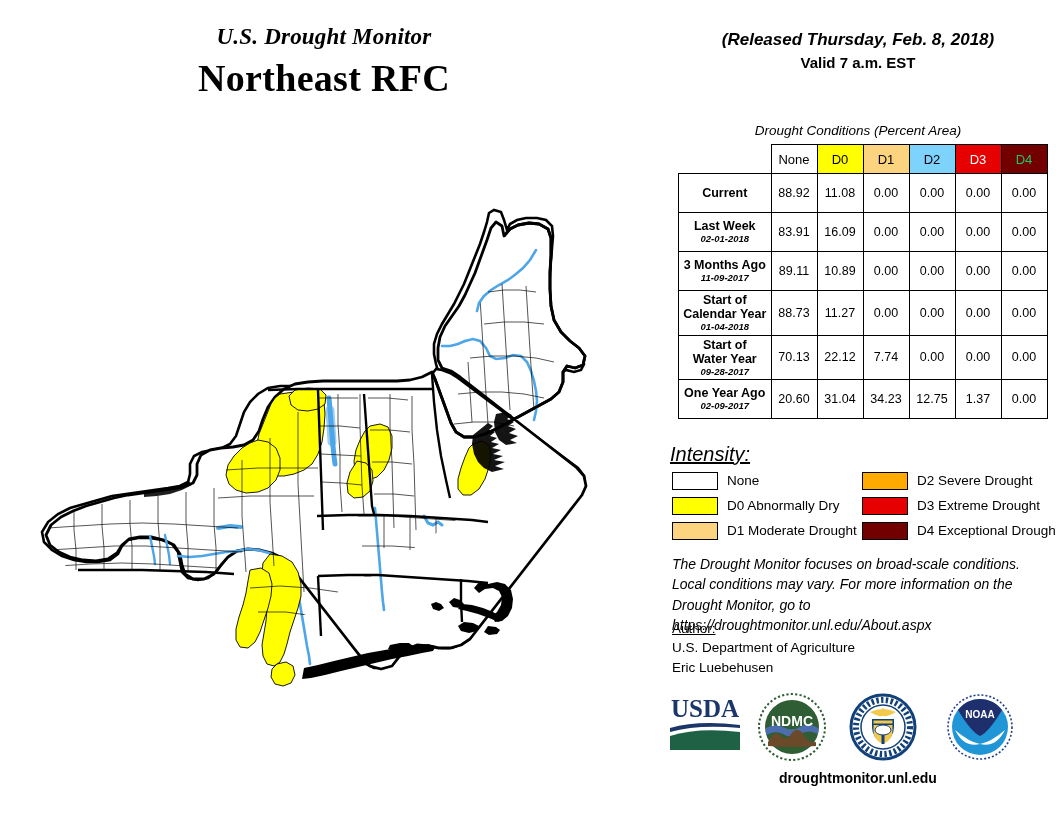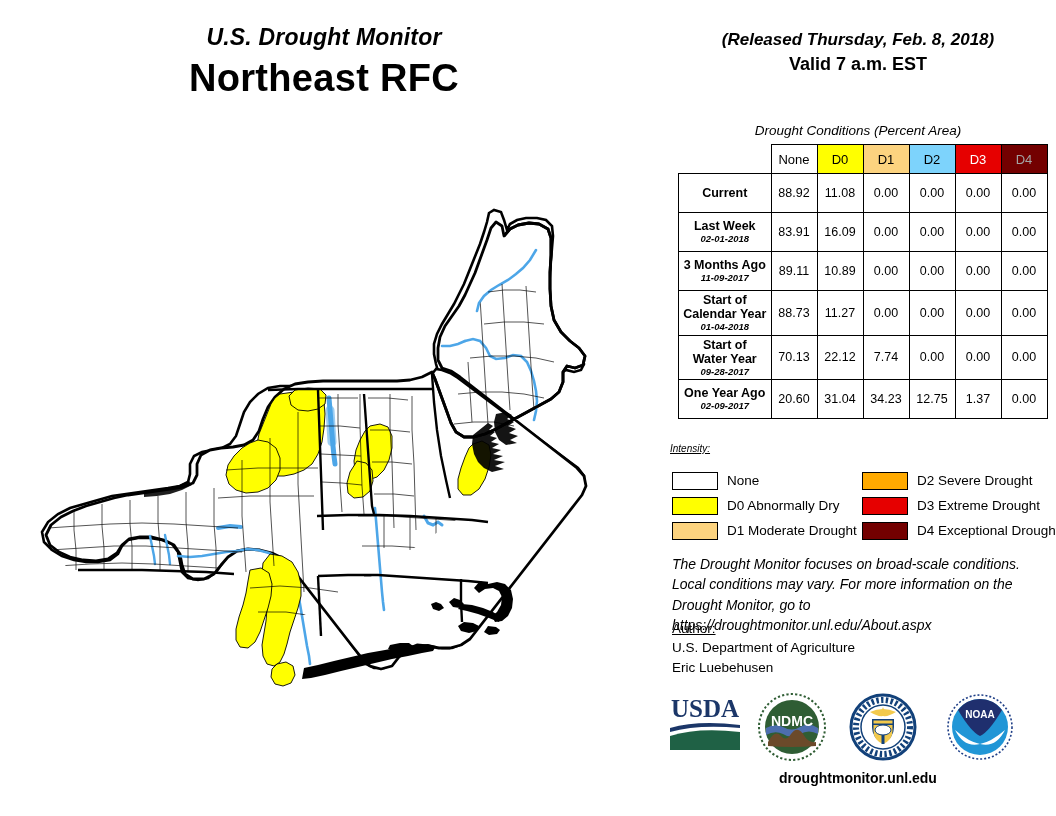--- a/index.html
+++ b/index.html
@@ -2,52 +2,52 @@
 <html><head>
 <meta charset="utf-8">
 <style>
   html,body{margin:0;padding:0;}
   body{
     width:1056px;height:816px;background:#ffffff;
     font-family:"Liberation Sans",sans-serif;
     position:relative;overflow:hidden;color:#000;
   }
   
-  #title-block{position:absolute;left:0;top:24px;width:648px;text-align:center;}
+  #title-block{position:absolute;left:0;top:24px;width:648px;text-align:center;font-family:Liberation Serif, serif;}
   #dm-title{font-size:23px;font-weight:bold;font-style:italic;letter-spacing:.2px;}
   #region-title{font-size:38px;font-weight:bold;margin-top:6px;letter-spacing:.3px;}
 
   #date-block{position:absolute;left:660px;top:26px;width:396px;text-align:center;}
   #issue-date{font-size:28px;font-weight:bold;}
   #release-date{font-size:17px;font-weight:bold;font-style:italic;margin-top:4px;}
-  #valid-time{font-size:18px;font-weight:bold;margin-top:4px;}
+  #valid-time{font-size:15px;font-weight:bold;margin-top:4px;}
 
   
   #table-caption{position:absolute;left:660px;top:123px;width:396px;text-align:center;
      font-size:13.5px;font-style:italic;}
   #cond-table{position:absolute;left:678px;top:144px;border-collapse:collapse;
      font-size:12.5px;}
   #cond-table td,#cond-table th{border:1px solid #000;text-align:center;vertical-align:middle;}
   #cond-table thead th{height:26px;font-size:13px;font-weight:normal;}
   #cond-table .lbl-col{width:90px;}
   #cond-table .val-col{width:43px;}
   #cond-table tbody td{height:34px;}
   #cond-table .rowlabel{font-weight:bold;font-size:12.5px;line-height:1.12;padding:2px 3px;}
   #cond-table .rowlabel .sub{display:block;font-size:9.5px;font-style:italic;font-weight:bold;
      margin-top:1px;}
   .corner-cell{border-left:0 !important;border-top:0 !important;}
   .h-none{background:#ffffff;}
   .h-d0{background:#ffff00;}
   .h-d1{background:#fcd37f;}
   .h-d2{background:#7dd3fc;}
   .h-d3{background:#e60000;color:#fff;}
-  .h-d4{background:#730000;color:#a3a3a3;}
+  .h-d4{background:#730000;color:#22c55e;}
 
   
-  #intensity-head{position:absolute;left:670px;top:443px;font-size:10px;font-style:italic;
+  #intensity-head{position:absolute;left:670px;top:443px;font-size:20px;font-style:italic;
      text-decoration:underline;font-weight:normal;}
   .legend-col{position:absolute;}
   #legend-left{left:672px;top:468px;}
   #legend-right{left:862px;top:468px;}
   .legend-row{display:flex;align-items:center;height:25px;}
   .swatch{width:44px;height:16px;border:1px solid #000;margin-right:9px;flex:none;}
   .legend-label{font-size:13.5px;white-space:nowrap;}
   .sw-none{background:#ffffff;}
   .sw-d0{background:#ffff00;}
   .sw-d1{background:#fcd37f;}

